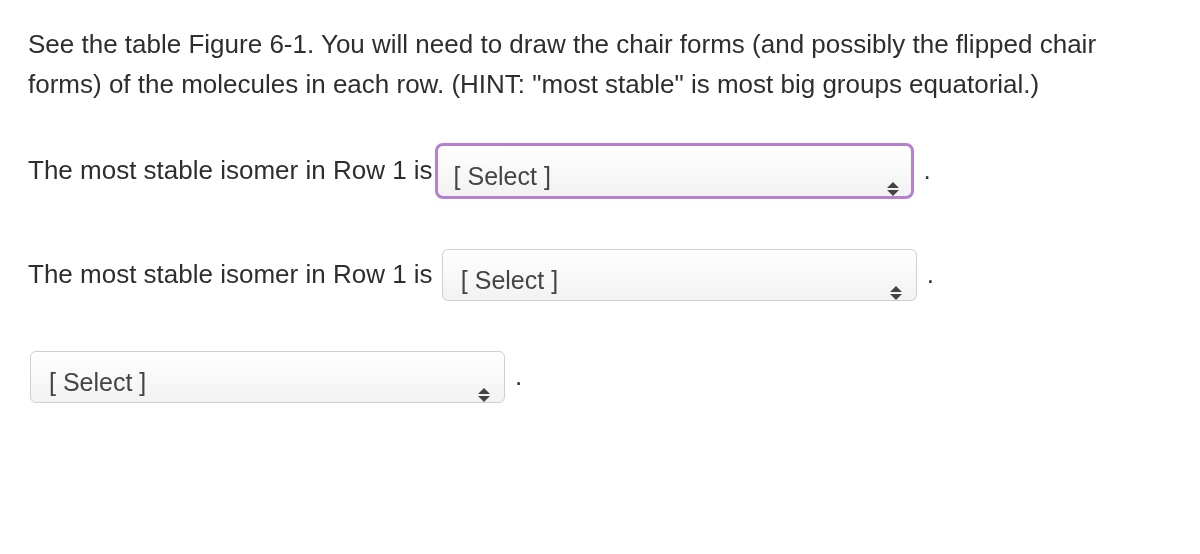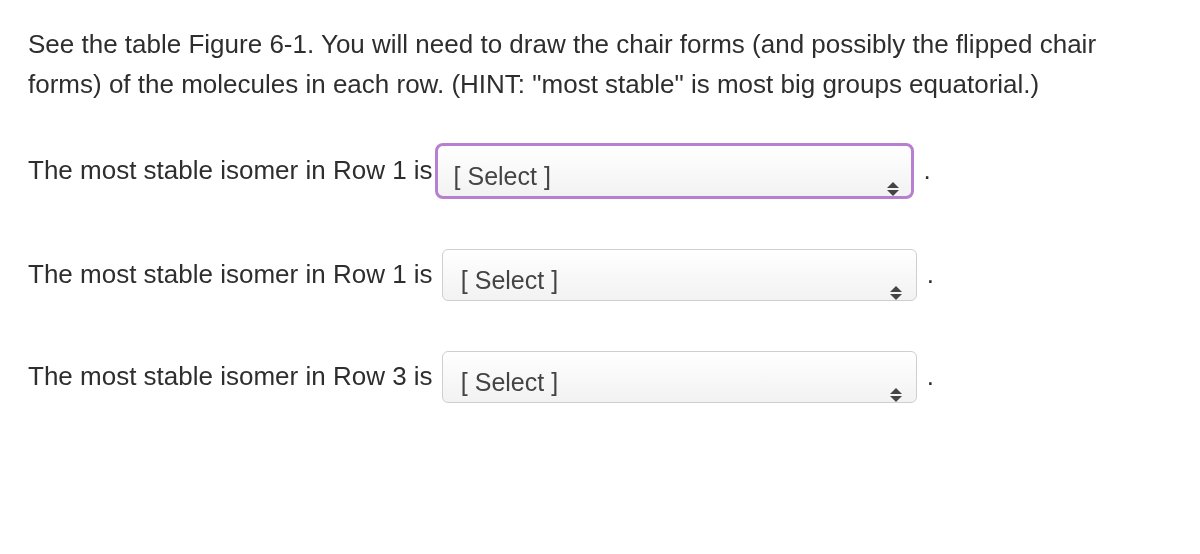--- a/index.html
+++ b/index.html
@@ -96,21 +96,20 @@
     <span>[ Select ]</span>
     <span class="select-icon">
       <span class="tri-up"></span>
       <span class="tri-down"></span>
     </span>
   </div>
   <span class="period">.</span>
 </div>
 
 <div class="question-row">
-  <span class="prompt-text">The most stable isomer in Row 3 is </span>
   <div class="select-wrap">
     <span>[ Select ]</span>
     <span class="select-icon">
       <span class="tri-up"></span>
       <span class="tri-down"></span>
     </span>
   </div>
   <span class="period">.</span>
 </div>
 

